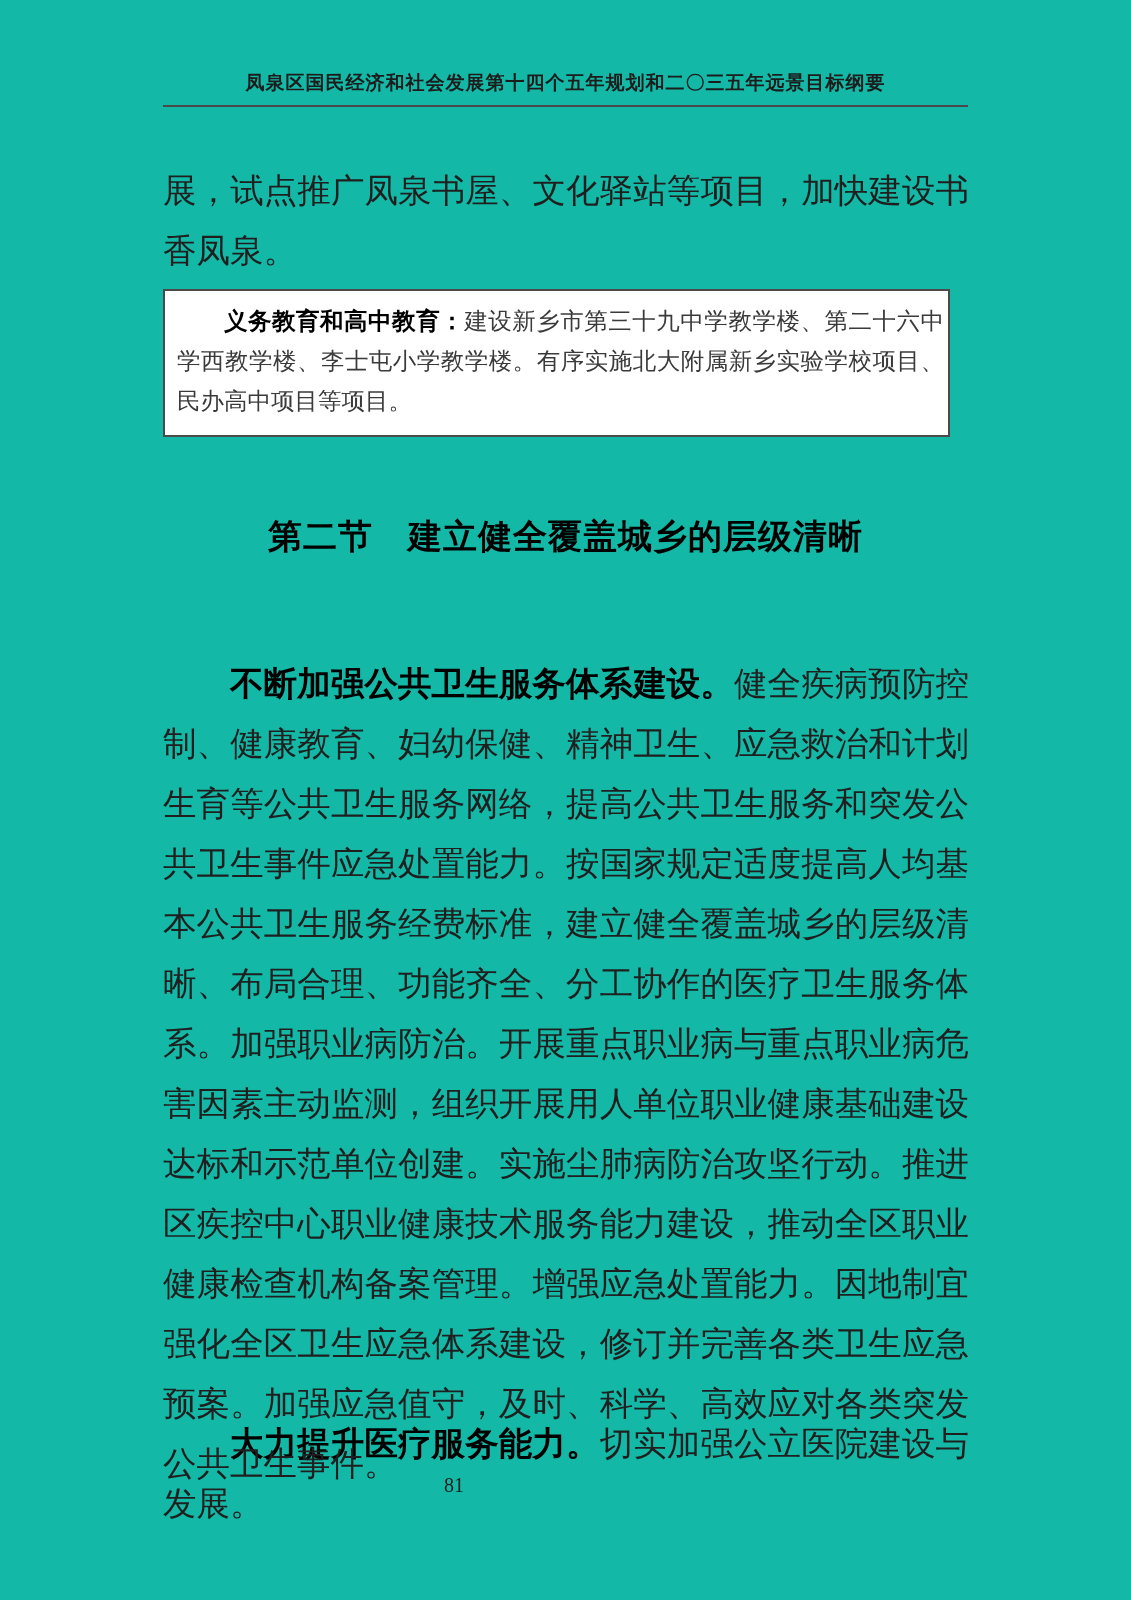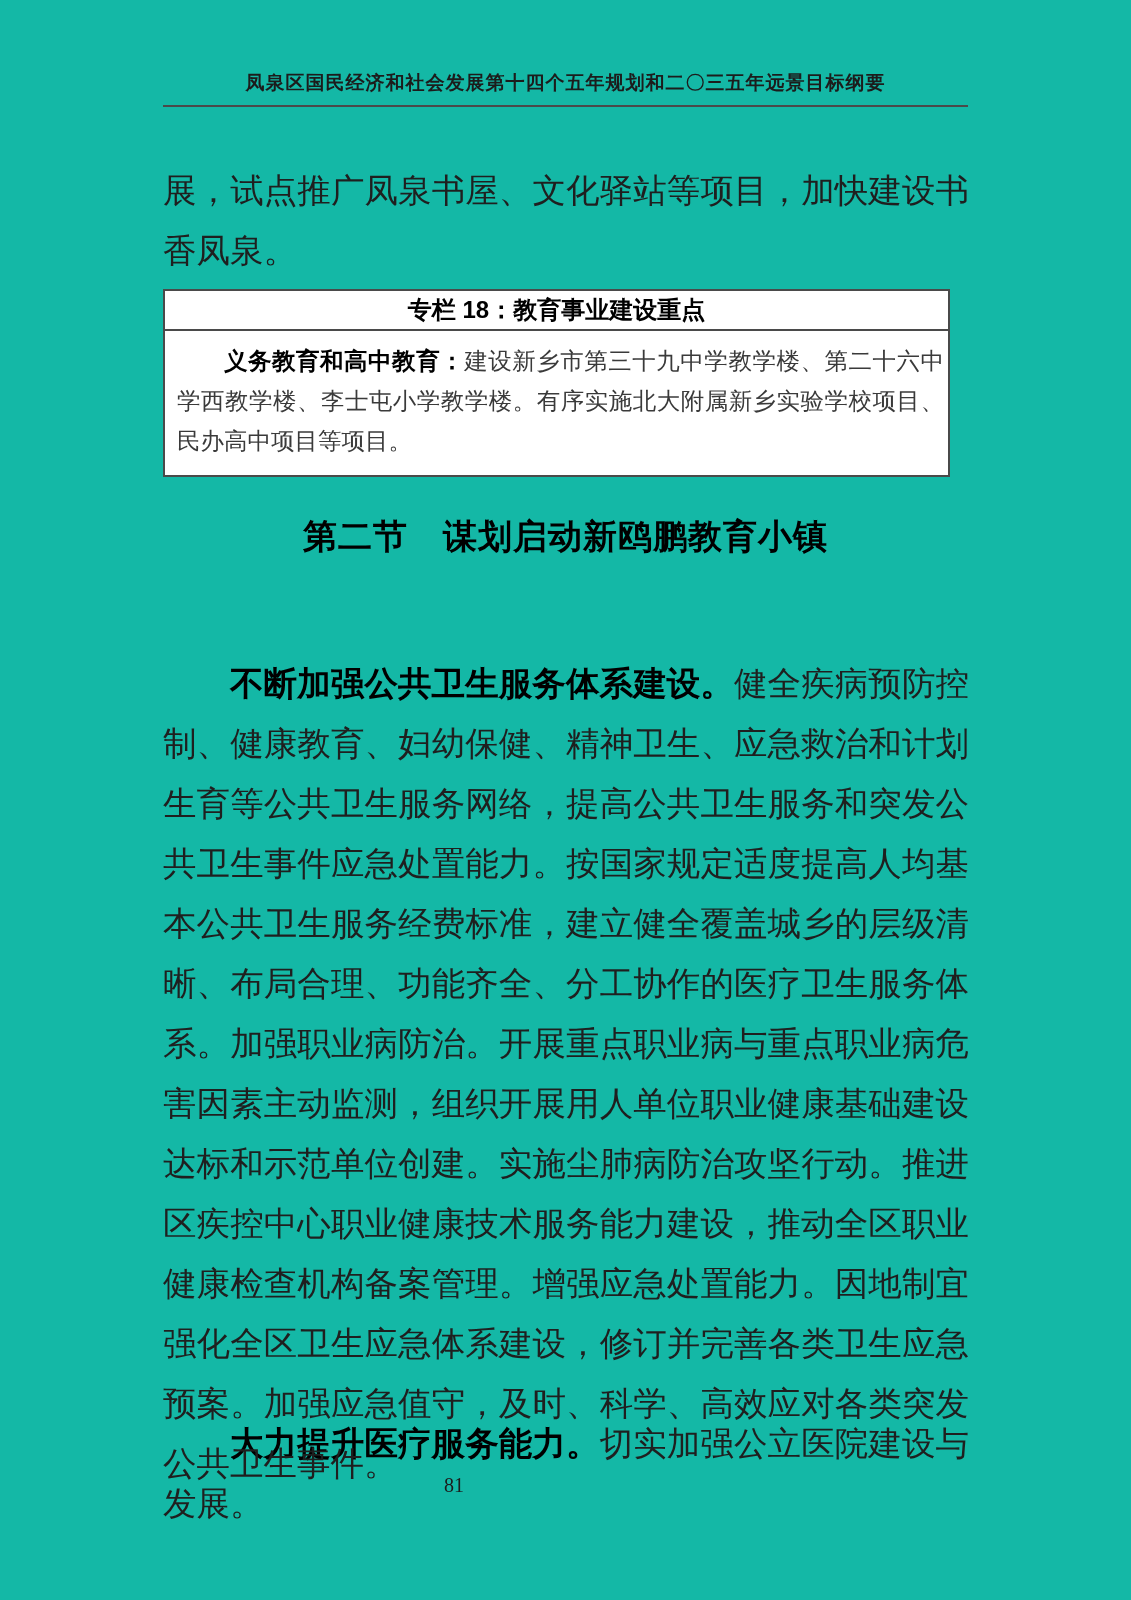--- a/index.html
+++ b/index.html
@@ -119,29 +119,28 @@
 
 <div class="page">
 
   <div class="doc-header">
     <span>凤泉区国民经济和社会发展第十四个五年规划和二〇三五年远景目标纲要</span>
   </div>
 
   <p class="body-text para-continuation">展，试点推广凤泉书屋、文化驿站等项目，加快建设书香凤泉。</p>
 
   <div class="feature-box">
-    <div class="feature-box-title">专栏 18：教育事业建设重点</div>
     <div class="feature-box-body">
       <p>
         <span class="hei">义务教育和高中教育：</span><span>建设新乡市第三十九中学教学楼、第二十六中学西教学楼、李士屯小学教学楼。有序实施北大附属新乡实验学校项目、民办高中项目等项目。</span>
       </p>
     </div>
   </div>
 
-  <div class="section-heading">第二节　谋划启动新鸥鹏教育小镇</div>
+  <div class="section-heading">第二节　建立健全覆盖城乡的层级清晰</div>
 
   <p class="body-text para-last">
     <span class="hei">大力提升医疗服务能力。</span><span>切实加强公立医院建设与发展。</span>
   </p>
 
   <p class="body-text para-main">
     <span class="hei">不断加强公共卫生服务体系建设。</span><span>健全疾病预防控制、健康教育、妇幼保健、精神卫生、应急救治和计划生育等公共卫生服务网络，提高公共卫生服务和突发公共卫生事件应急处置能力。按国家规定适度提高人均基本公共卫生服务经费标准，建立健全覆盖城乡的层级清晰、布局合理、功能齐全、分工协作的医疗卫生服务体系。加强职业病防治。开展重点职业病与重点职业病危害因素主动监测，组织开展用人单位职业健康基础建设达标和示范单位创建。实施尘肺病防治攻坚行动。推进区疾控中心职业健康技术服务能力建设，推动全区职业健康检查机构备案管理。增强应急处置能力。因地制宜强化全区卫生应急体系建设，修订并完善各类卫生应急预案。加强应急值守，及时、科学、高效应对各类突发公共卫生事件。</span>
   </p>
 
   <div class="page-number">81</div>

